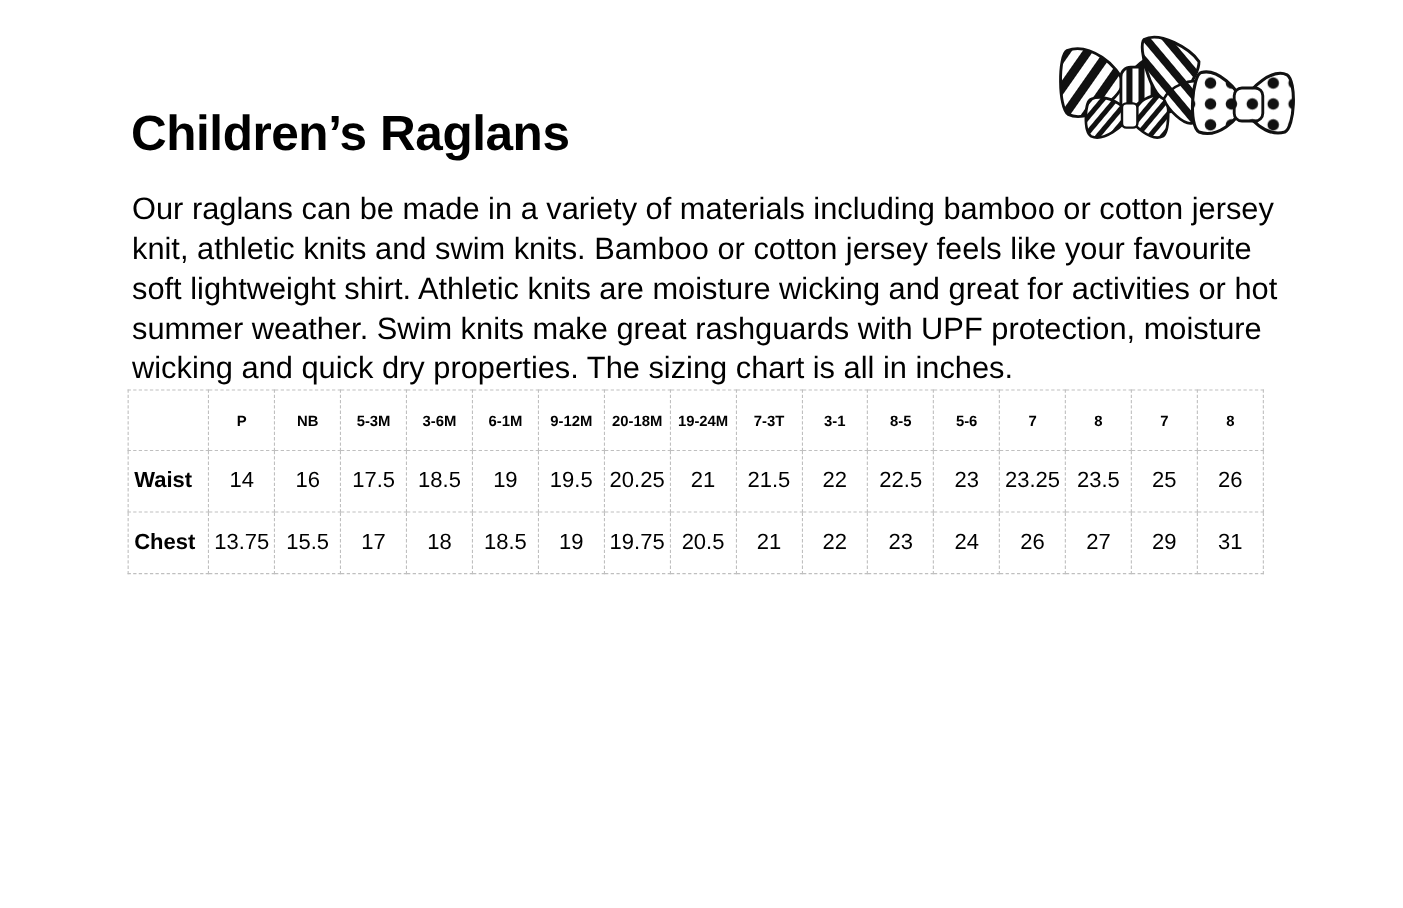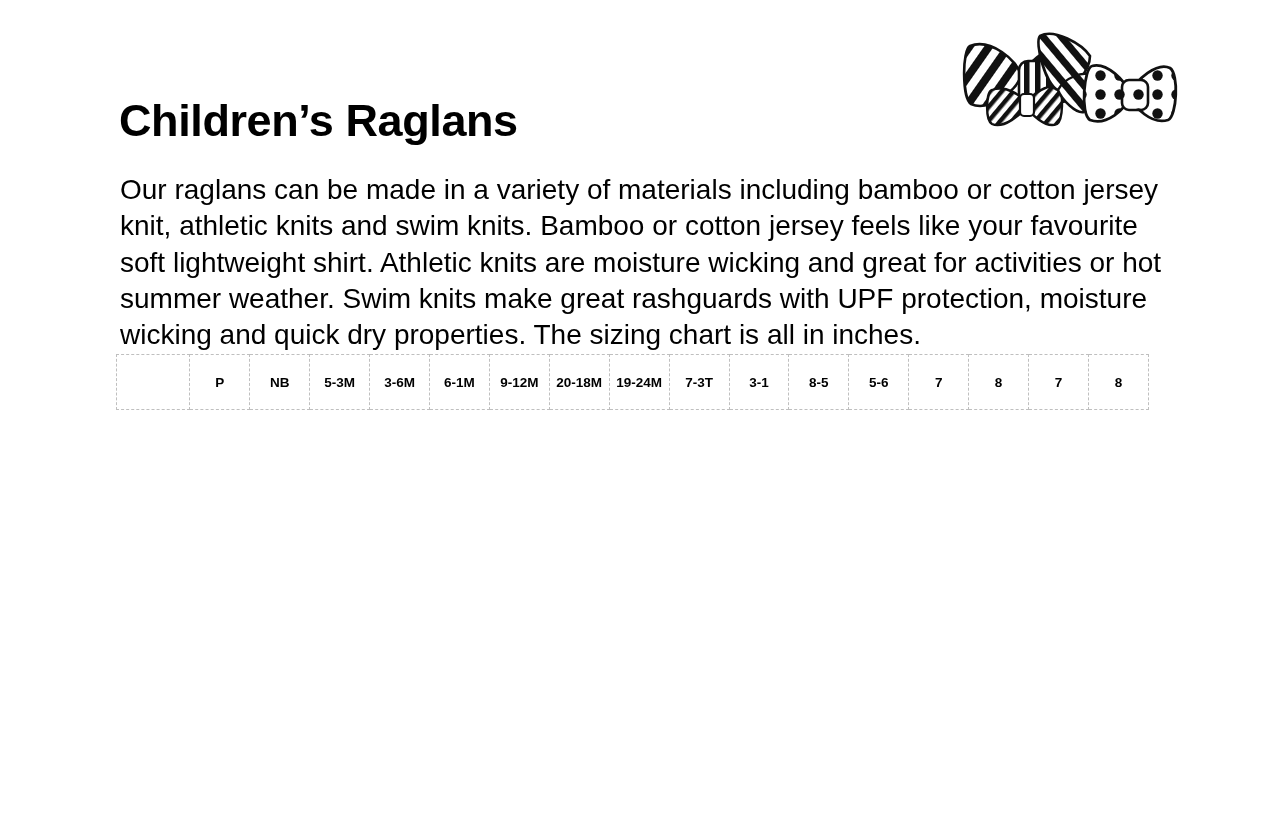--- a/index.html
+++ b/index.html
@@ -198,17 +198,55 @@
           <th>3-1</th>
           <th>8-5</th>
           <th>5-6</th>
           <th>7</th>
           <th>8</th>
           <th>7</th>
           <th>8</th>
         </tr>
       </thead>
       <tbody>
+        <tr class="data-row">
+          <td class="row-label">Waist</td>
+          <td>14</td>
+          <td>16</td>
+          <td>17.5</td>
+          <td>18.5</td>
+          <td>19</td>
+          <td>19.5</td>
+          <td>20.25</td>
+          <td>21</td>
+          <td>21.5</td>
+          <td>22</td>
+          <td>22.5</td>
+          <td>23</td>
+          <td>23.25</td>
+          <td>23.5</td>
+          <td>25</td>
+          <td>26</td>
+        </tr>
+        <tr class="data-row">
+          <td class="row-label">Chest</td>
+          <td>13.75</td>
+          <td>15.5</td>
+          <td>17</td>
+          <td>18</td>
+          <td>18.5</td>
+          <td>19</td>
+          <td>19.75</td>
+          <td>20.5</td>
+          <td>21</td>
+          <td>22</td>
+          <td>23</td>
+          <td>24</td>
+          <td>26</td>
+          <td>27</td>
+          <td>29</td>
+          <td>31</td>
+        </tr>
       </tbody>
     </table>
   </div>
 
 </div>
 
 </body></html>

